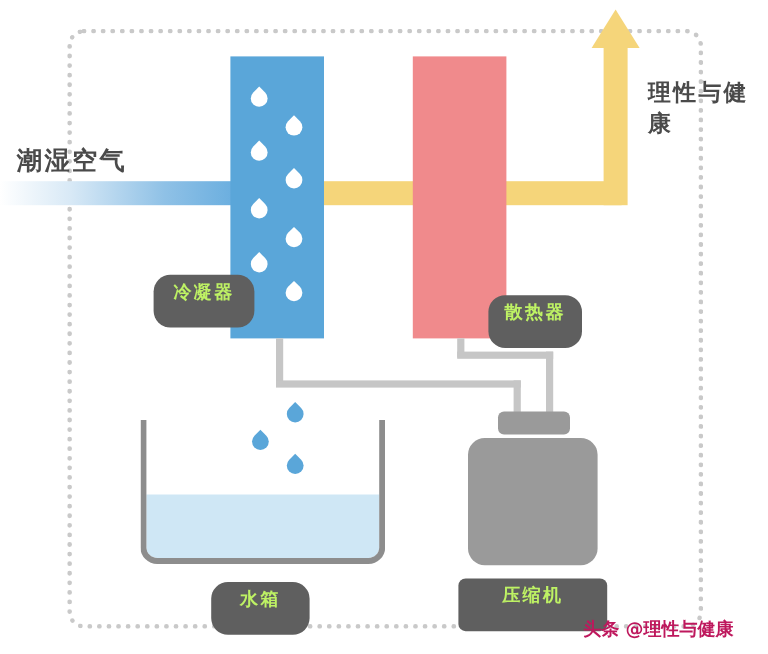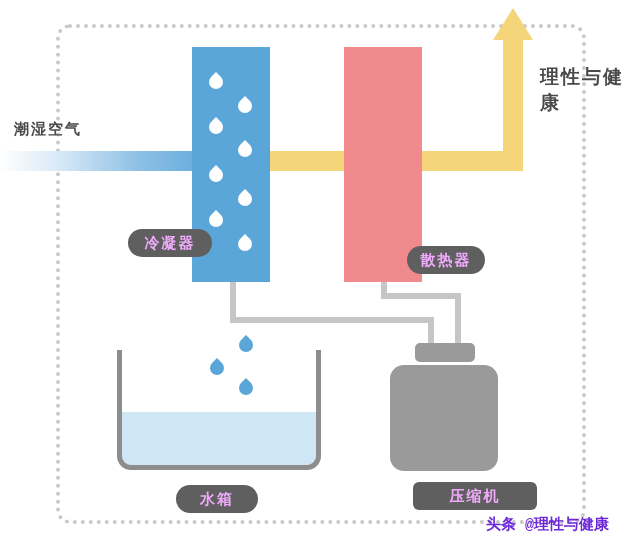--- a/index.html
+++ b/index.html
@@ -3,37 +3,37 @@
 <meta charset="utf-8">
 <style>
   html, body { margin: 0; padding: 0; background: #ffffff; }
   body { width: 640px; height: 545px; position: relative; overflow: hidden;
          font-family: "DejaVu Sans", sans-serif; }
   .abs { position: absolute; }
   .frame { position: absolute; left: 56px; top: 24px; width: 530px; height: 500px;
            border: 4px dotted #c9c9c9; border-radius: 14px; box-sizing: border-box; }
   .inflow { position: absolute; left: 0; top: 151px; width: 196px; height: 20px;
             background: linear-gradient(90deg, #ffffff 0%, #d8e9f6 30%, #8fc1e6 70%, #6aaedf 100%); }
-  .label-text { position: absolute; font-weight: bold; color: #4a4a4a; font-size: 15px; letter-spacing: 2px; }
+  .label-text { position: absolute; font-weight: bold; color: #4a4a4a; font-size: 21px; letter-spacing: 2px; }
   .condenser { position: absolute; left: 192px; top: 47px; width: 78px; height: 235px; background: #5aa6d9; }
   .radiator { position: absolute; left: 344px; top: 47px; width: 78px; height: 235px; background: #f08a8c; }
   .yellow { position: absolute; background: #f5d57a; }
   .pipe { position: absolute; background: #c6c6c6; }
-  .pill { position: absolute; background: #5f5f5f; color: #f0abfc; font-weight: bold; font-size: 15px;
-          border-radius: 14px; text-align: center; line-height: 28px; height: 28px; letter-spacing: 2px; }
+  .pill { position: absolute; background: #5f5f5f; color: #bef264; font-weight: bold; font-size: 15px;
+          border-radius: 14px; text-align: center; line-height: 28px; height: 44px; letter-spacing: 2px; }
   .drop { position: absolute; width: 14px; height: 14px; background: #ffffff;
           border-radius: 0 50% 50% 50%; transform: rotate(45deg); }
   .drop.blue { background: #5aa6d9; }
   .tank-wall { position: absolute; left: 117px; top: 350px; width: 204px; height: 120px;
                border: 5px solid #8d8d8d; border-top: none; border-radius: 0 0 14px 14px; box-sizing: border-box; }
   .water { position: absolute; left: 122px; top: 412px; width: 194px; height: 53px; background: #cfe7f5;
            border-radius: 0 0 9px 9px; }
   .comp-cap { position: absolute; left: 415px; top: 343px; width: 60px; height: 19px; background: #9a9a9a; border-radius: 5px; }
   .comp-body { position: absolute; left: 390px; top: 365px; width: 108px; height: 106px; background: #9a9a9a; border-radius: 14px; }
-  .watermark { position: absolute; left: 486px; top: 515px; font-size: 15px; color: #6d28d9; font-weight: bold; font-family: Liberation Mono, monospace; }
+  .watermark { position: absolute; left: 486px; top: 515px; font-size: 15px; color: #be185d; font-weight: bold; }
 </style>
 </head>
 <body>
 
 <div class="frame"></div>
 
 <div class="inflow"></div>
 <div class="label-text" style="left:14px; top:120px;">潮湿空气</div>
 
 <div class="yellow" style="left:268px; top:151px; width:78px; height:20px;"></div>
@@ -66,15 +66,15 @@
 
 <div class="water"></div>
 <div class="tank-wall"></div>
 <div class="drop blue" style="left:239px; top:338px;"></div>
 <div class="drop blue" style="left:210px; top:361px;"></div>
 <div class="drop blue" style="left:239px; top:381px;"></div>
 <div class="pill" style="left:176px; top:485px; width:82px;">水箱</div>
 
 <div class="comp-cap"></div>
 <div class="comp-body"></div>
-<div class="pill" style="left:382px; top:482px; width:124px; border-radius:6px;margin-left:31px;">压缩机</div>
+<div class="pill" style="left:382px; top:482px; width:124px; border-radius:6px;">压缩机</div>
 
 <div class="watermark">头条 @理性与健康</div>
 
 </body></html>

